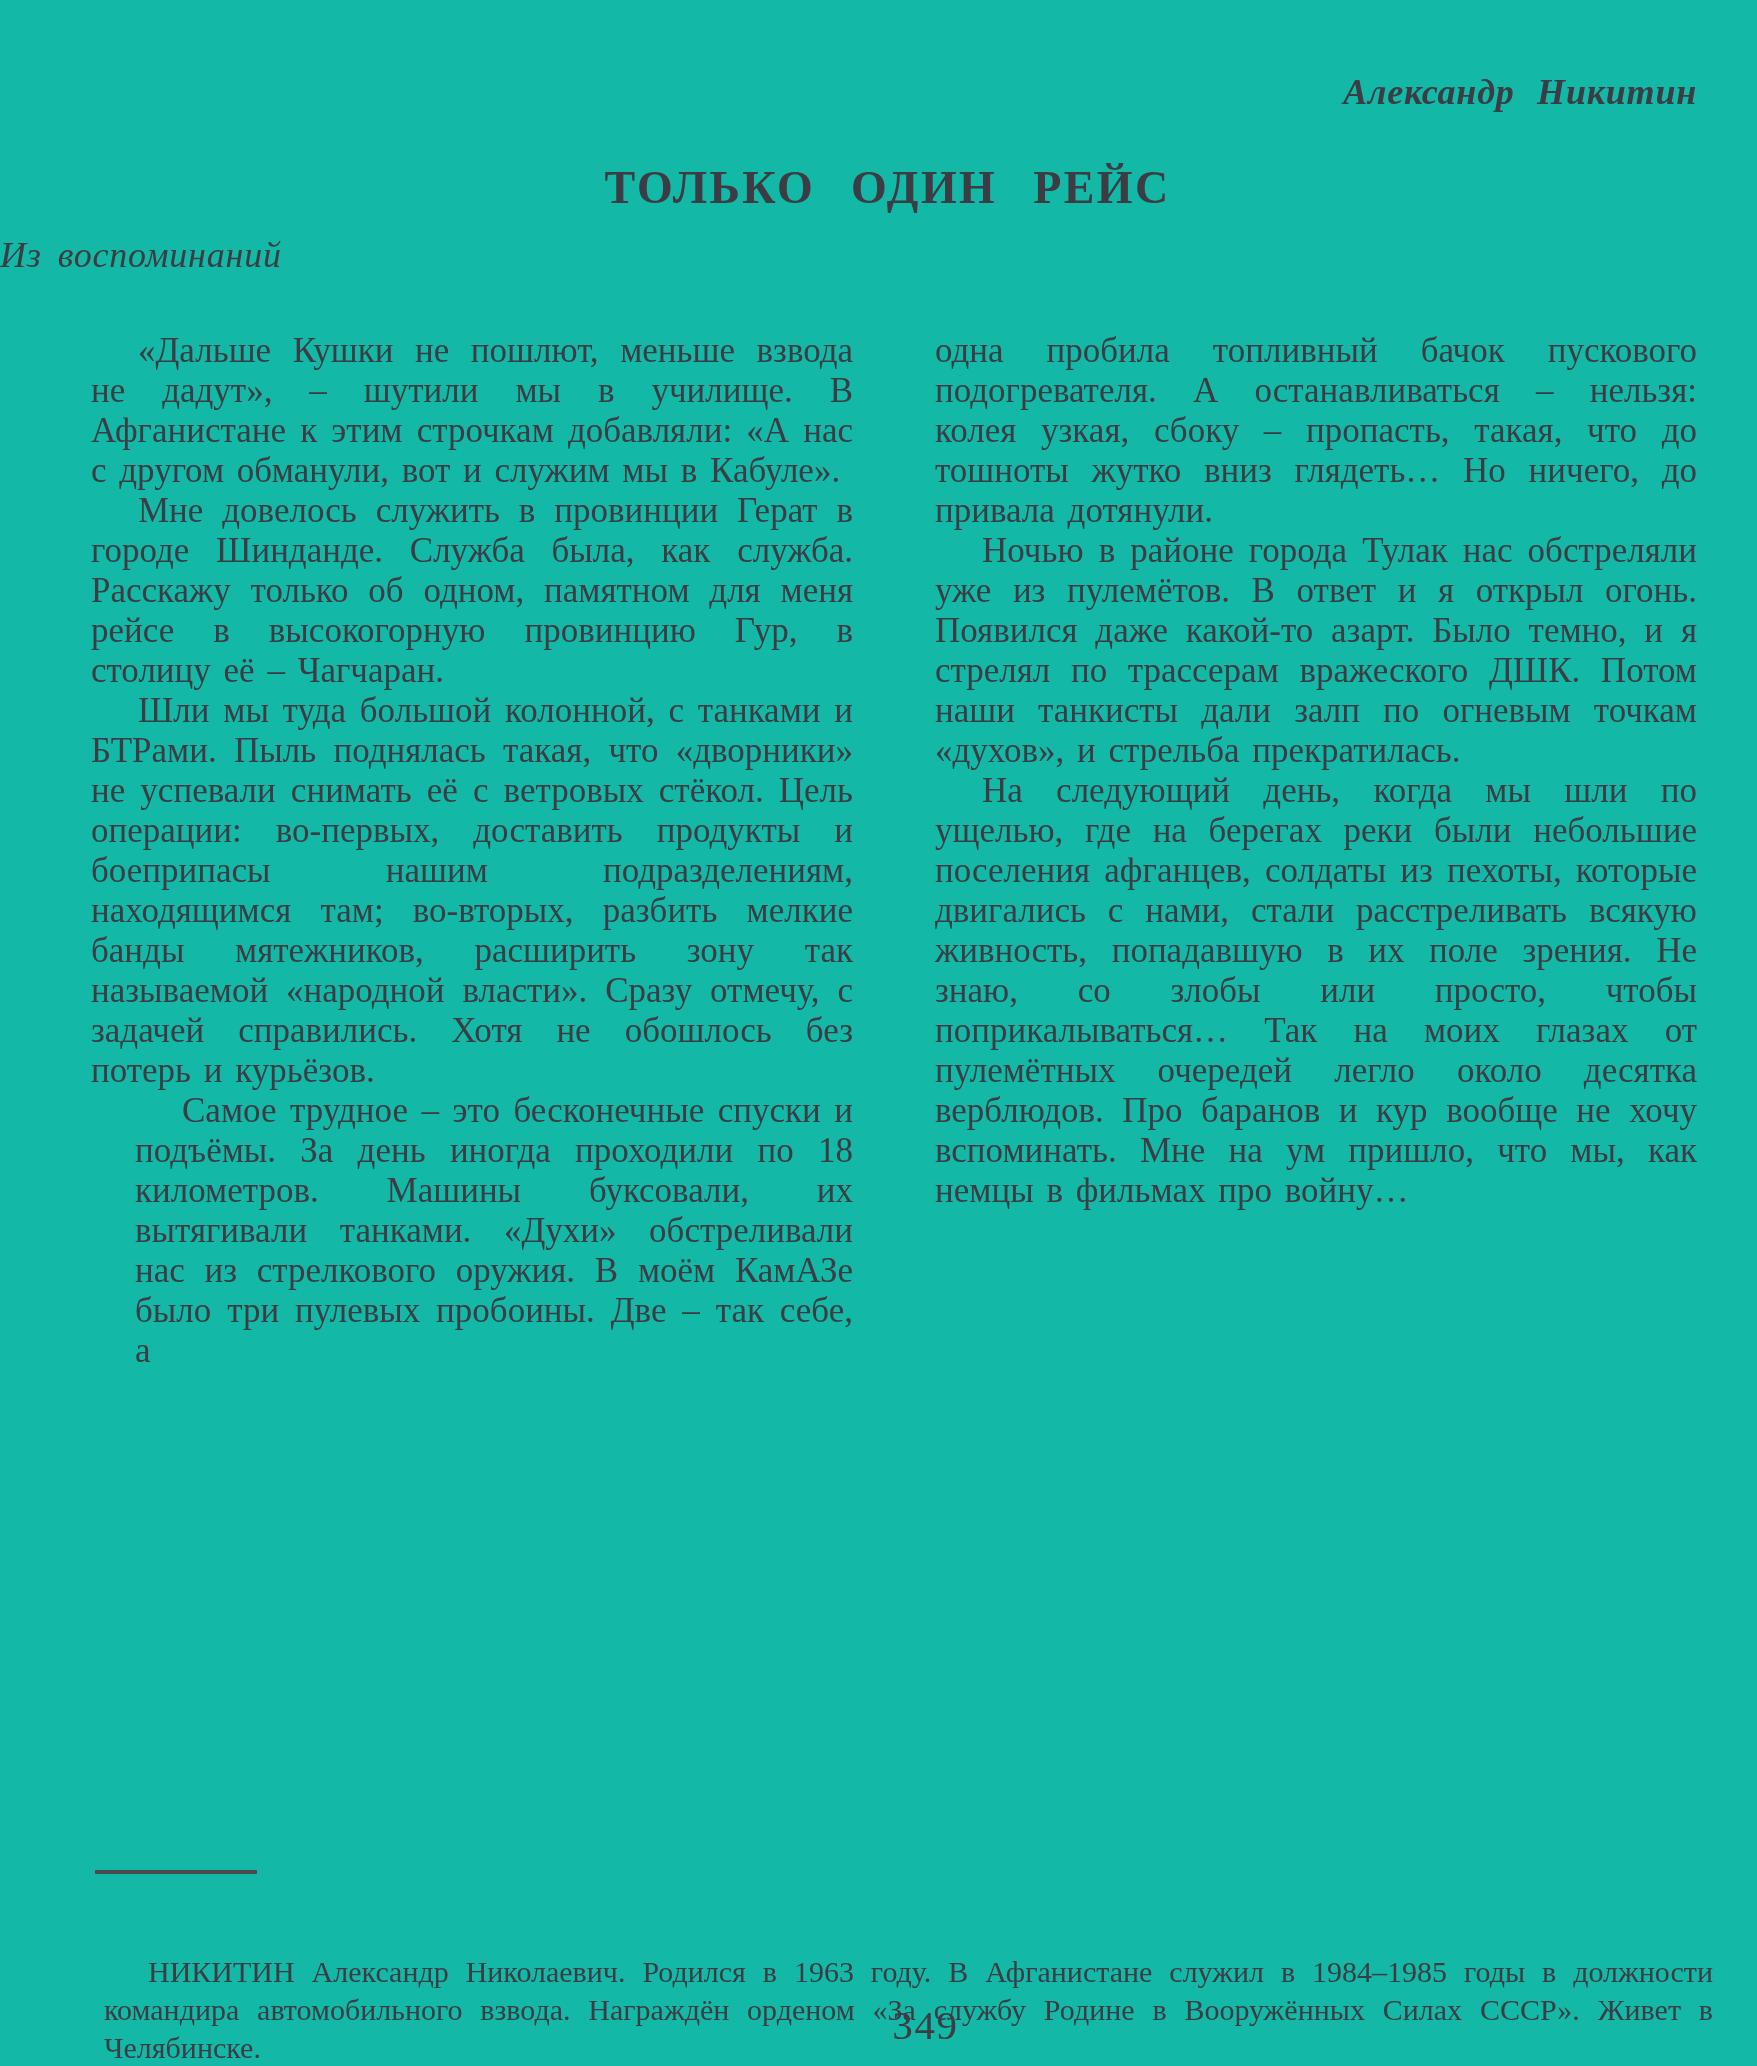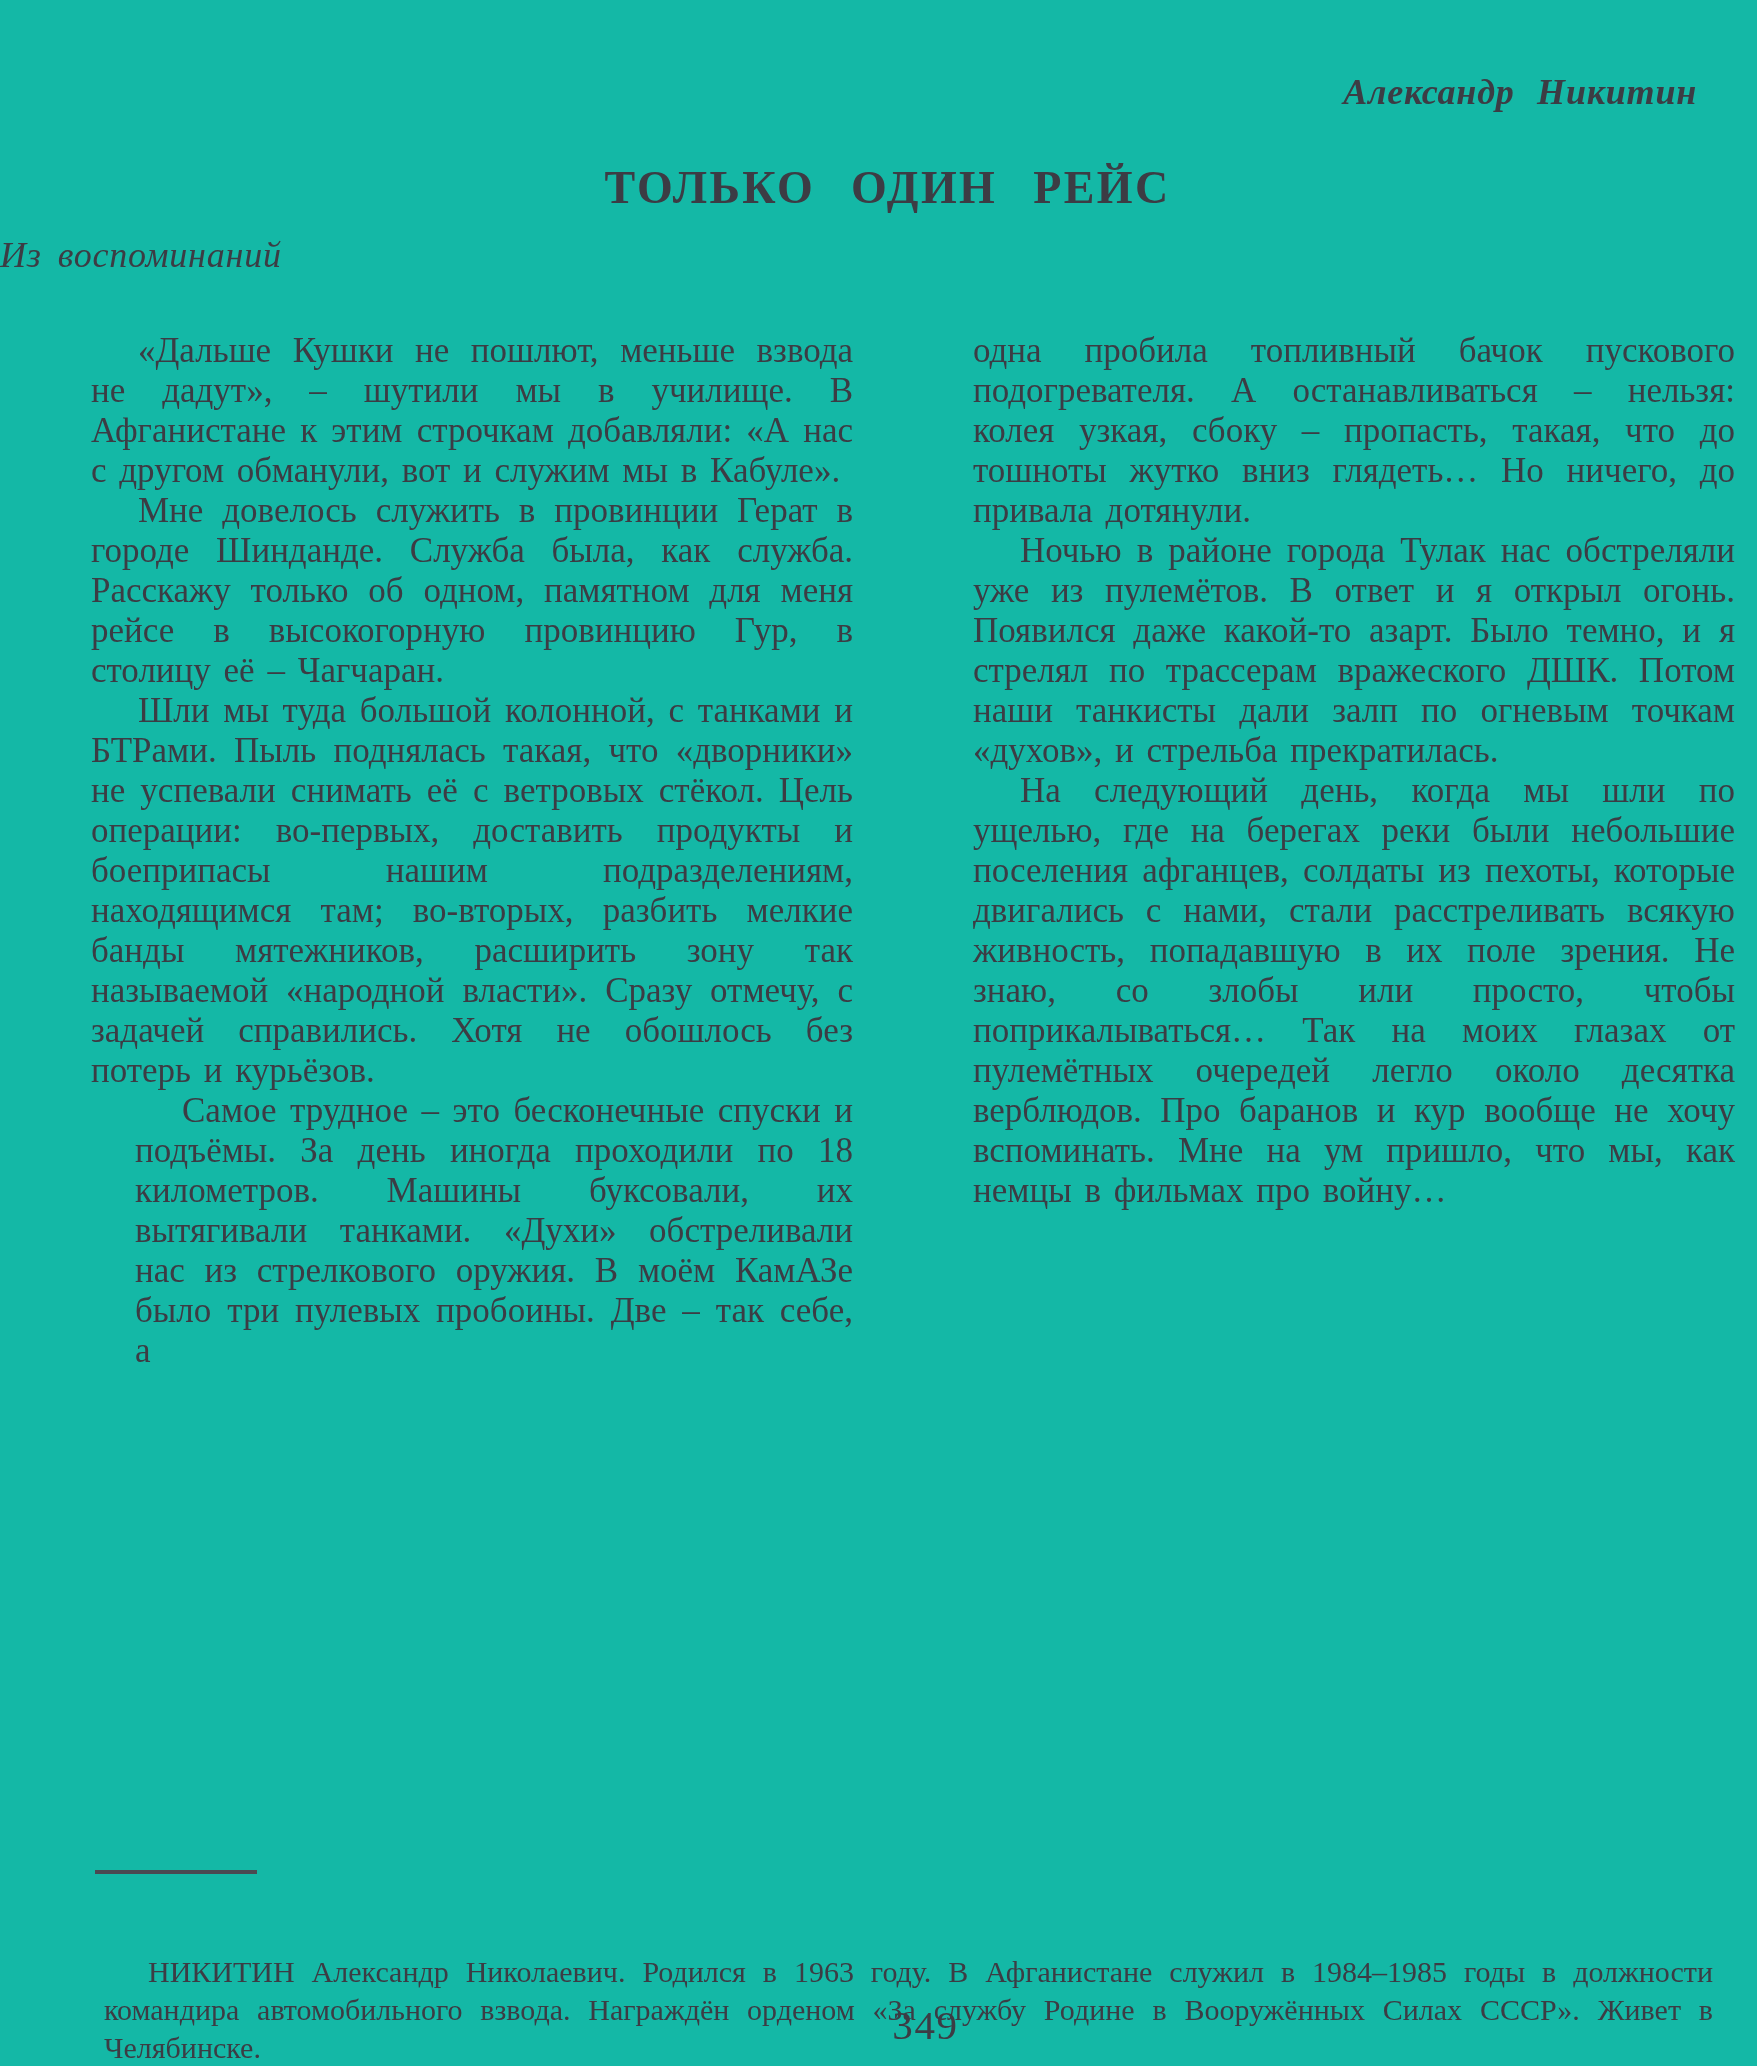--- a/index.html
+++ b/index.html
@@ -45,21 +45,21 @@
     font-size: 36px;
     letter-spacing: 0.8px;
     word-spacing: 6.3px;
   }
   .columns {
     position: absolute;
     top: 331px;
     left: 91px;
     width: 1609px;
     display: flex;
-    gap: 120px;
+    gap: 82px;
   }
   .col { width: 762px; flex: 0 0 762px; }
   .col p {
     margin: 0;
     font-size: 35px;
     line-height: 40px;
     text-align: justify;
     text-indent: 47px;
     word-spacing: 4px;
   }

